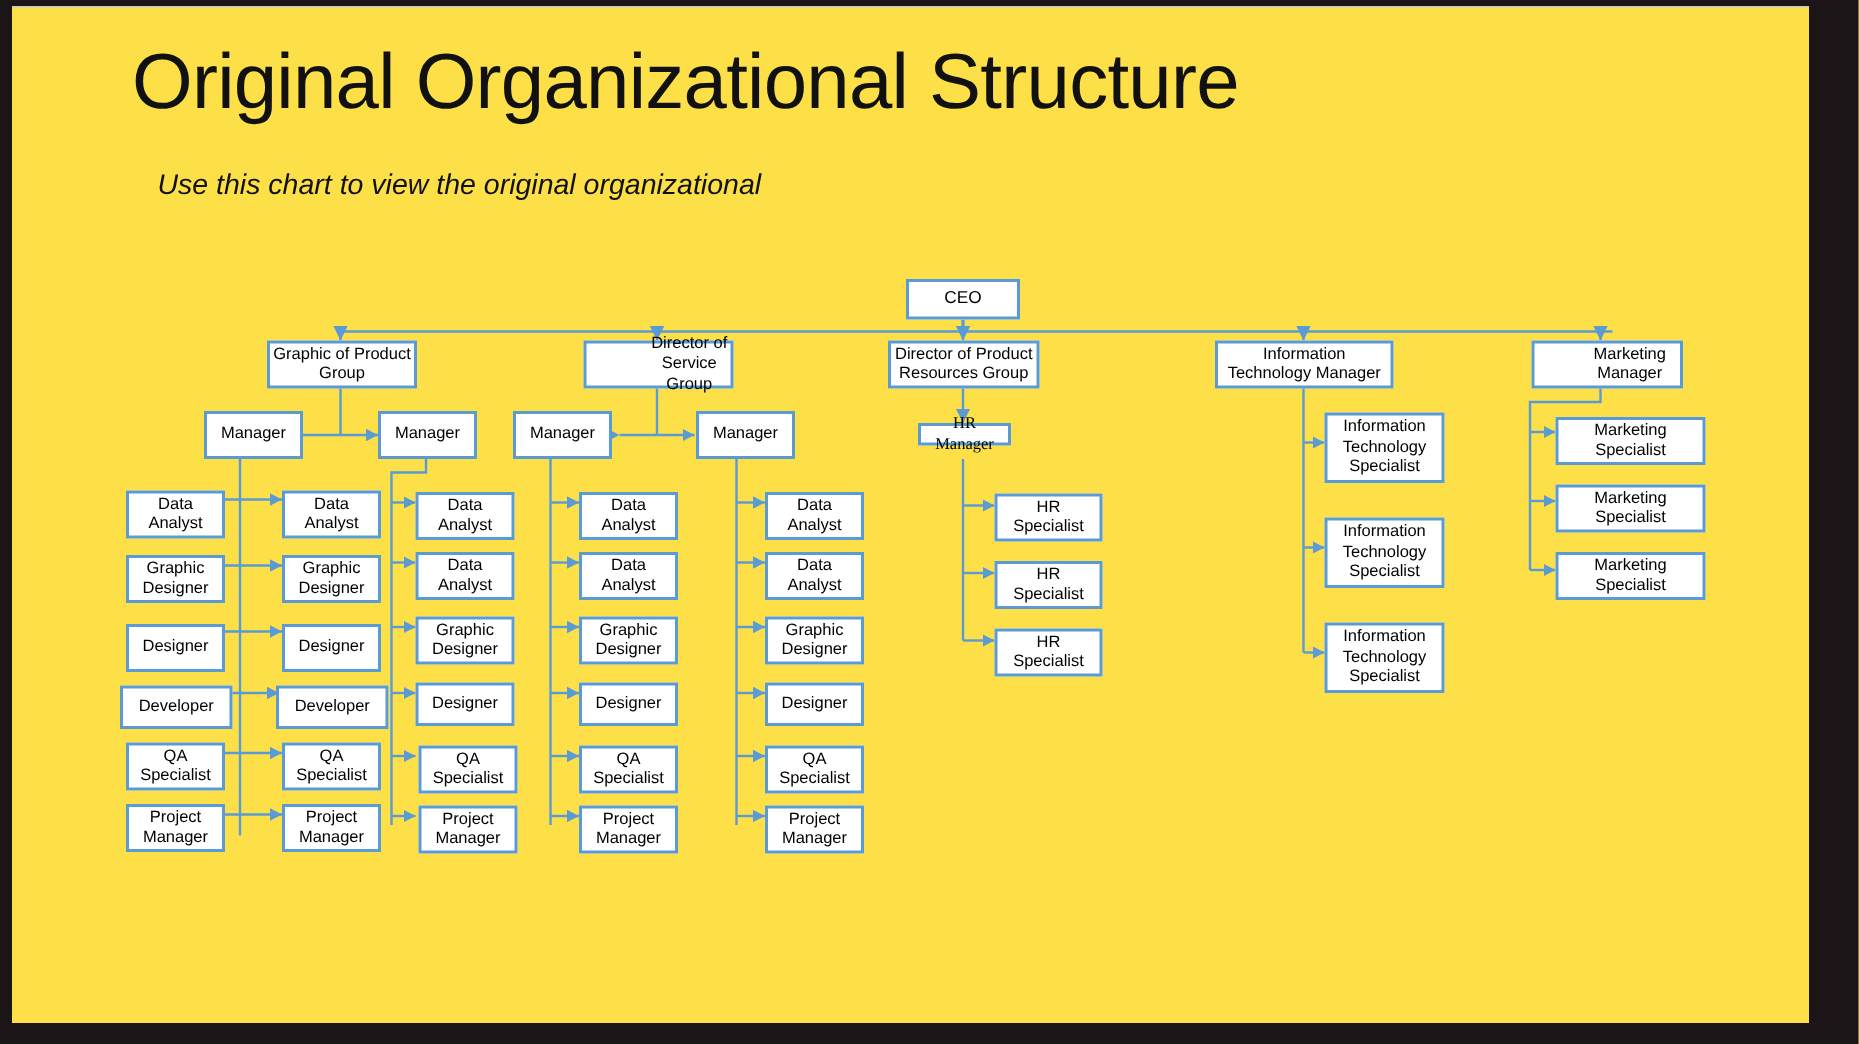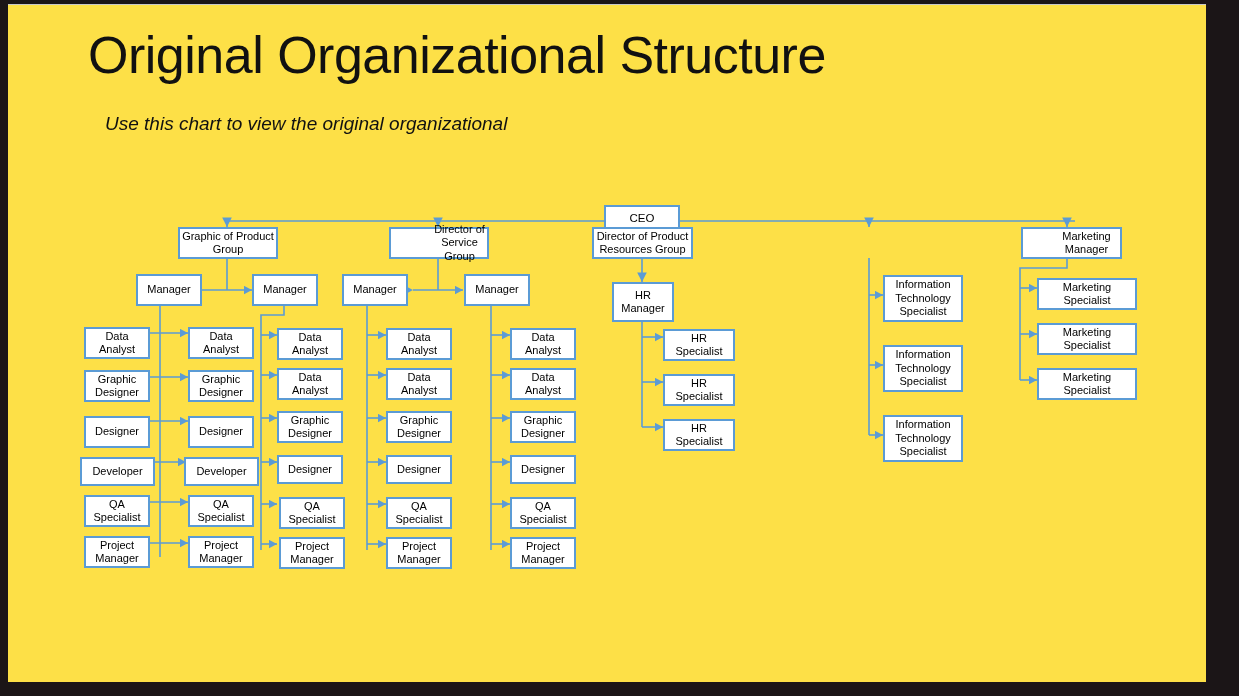--- a/index.html
+++ b/index.html
@@ -111,25 +111,26 @@
       <path class="ln" d="M861,290 L875,290" marker-end="url(#ahs)"></path>
       <path class="ln" d="M861,360 L875,360" marker-end="url(#ahs)"></path>
       <path class="ln" d="M861,430 L875,430" marker-end="url(#ahs)"></path>
 
       <path class="ln" d="M1059,253 L1059,263 L1012,263 L1012,375"></path>
       <path class="ln" d="M1012,283 L1029,283" marker-end="url(#ahs)"></path>
       <path class="ln" d="M1012,329 L1029,329" marker-end="url(#ahs)"></path>
       <path class="ln" d="M1012,375 L1029,375" marker-end="url(#ahs)"></path>
     </svg>
 
-    <div class="node big" style="left:596px;top:181px;width:76px;height:27px;margin-top:19px;">CEO</div>
+    <div class="node big" style="left:596px;top:181px;width:76px;height:27px;">CEO</div>
 
     <div class="node" style="left:170px;top:222px;width:100px;height:32px;">Graphic of Product Group</div>
     <div class="node" style="left:381px;top:222px;width:100px;height:32px;padding-left:43px;">Director of Service Group</div>
     <div class="node" style="left:584px;top:222px;width:101px;height:32px;">Director of Product Resources Group</div>
+    <div class="node" style="left:802px;top:222px;width:119px;height:32px;">Information Technology Manager</div>
     <div class="node" style="left:1013px;top:222px;width:101px;height:32px;padding-left:32px;">Marketing Manager</div>
 
     <div class="node" style="left:128px;top:269px;width:66px;height:32px;">Manager</div>
     <div class="node" style="left:244px;top:269px;width:66px;height:32px;">Manager</div>
     <div class="node" style="left:334px;top:269px;width:66px;height:32px;">Manager</div>
     <div class="node" style="left:456px;top:269px;width:66px;height:32px;">Manager</div>
 
     <div class="node" style="left:76px;top:322px;width:66px;height:32px;">Data Analyst</div>
     <div class="node" style="left:76px;top:365px;width:66px;height:32px;">Graphic Designer</div>
     <div class="node" style="left:76px;top:411px;width:66px;height:32px;">Designer</div>
@@ -158,21 +159,21 @@
     <div class="node" style="left:378px;top:492px;width:66px;height:32px;">QA Specialist</div>
     <div class="node" style="left:378px;top:532px;width:66px;height:32px;">Project Manager</div>
 
     <div class="node" style="left:502px;top:323px;width:66px;height:32px;">Data Analyst</div>
     <div class="node" style="left:502px;top:363px;width:66px;height:32px;">Data Analyst</div>
     <div class="node" style="left:502px;top:406px;width:66px;height:32px;">Graphic Designer</div>
     <div class="node" style="left:502px;top:450px;width:66px;height:29px;">Designer</div>
     <div class="node" style="left:502px;top:492px;width:66px;height:32px;">QA Specialist</div>
     <div class="node" style="left:502px;top:532px;width:66px;height:32px;">Project Manager</div>
 
-    <div class="node" style="left:604px;top:277px;width:62px;height:40px;">HR Manager</div>
+    <div class="node" style="left:604px;top:277px;width:62px;height:15px;font-family:Liberation Serif, serif;">HR Manager</div>
     <div class="node" style="left:655px;top:324px;width:72px;height:32px;">HR Specialist</div>
     <div class="node" style="left:655px;top:369px;width:72px;height:32px;">HR Specialist</div>
     <div class="node" style="left:655px;top:414px;width:72px;height:32px;">HR Specialist</div>
 
     <div class="node" style="left:875px;top:270px;width:80px;height:47px;">Information Technology Specialist</div>
     <div class="node" style="left:875px;top:340px;width:80px;height:47px;">Information Technology Specialist</div>
     <div class="node" style="left:875px;top:410px;width:80px;height:47px;">Information Technology Specialist</div>
 
     <div class="node" style="left:1029px;top:273px;width:100px;height:32px;">Marketing Specialist</div>
     <div class="node" style="left:1029px;top:318px;width:100px;height:32px;">Marketing Specialist</div>

